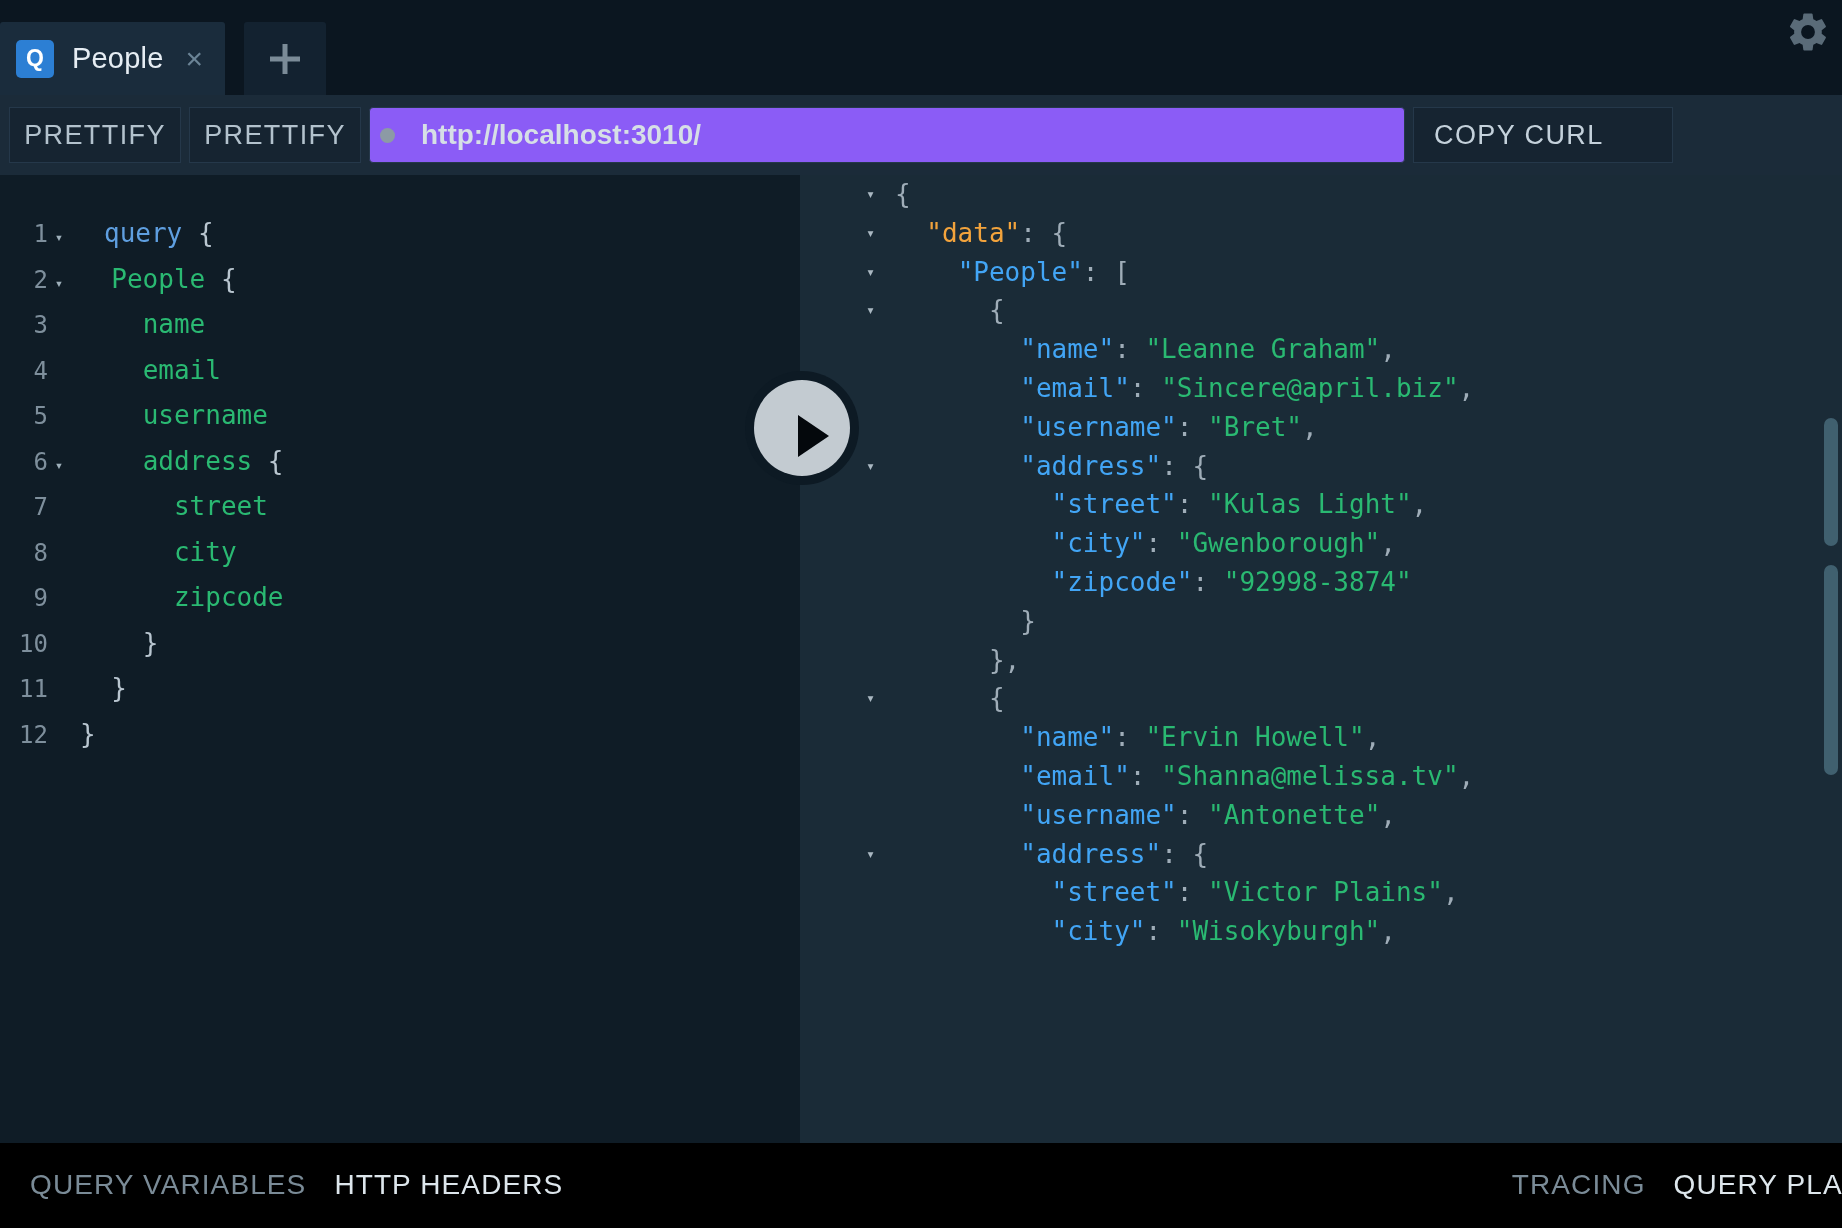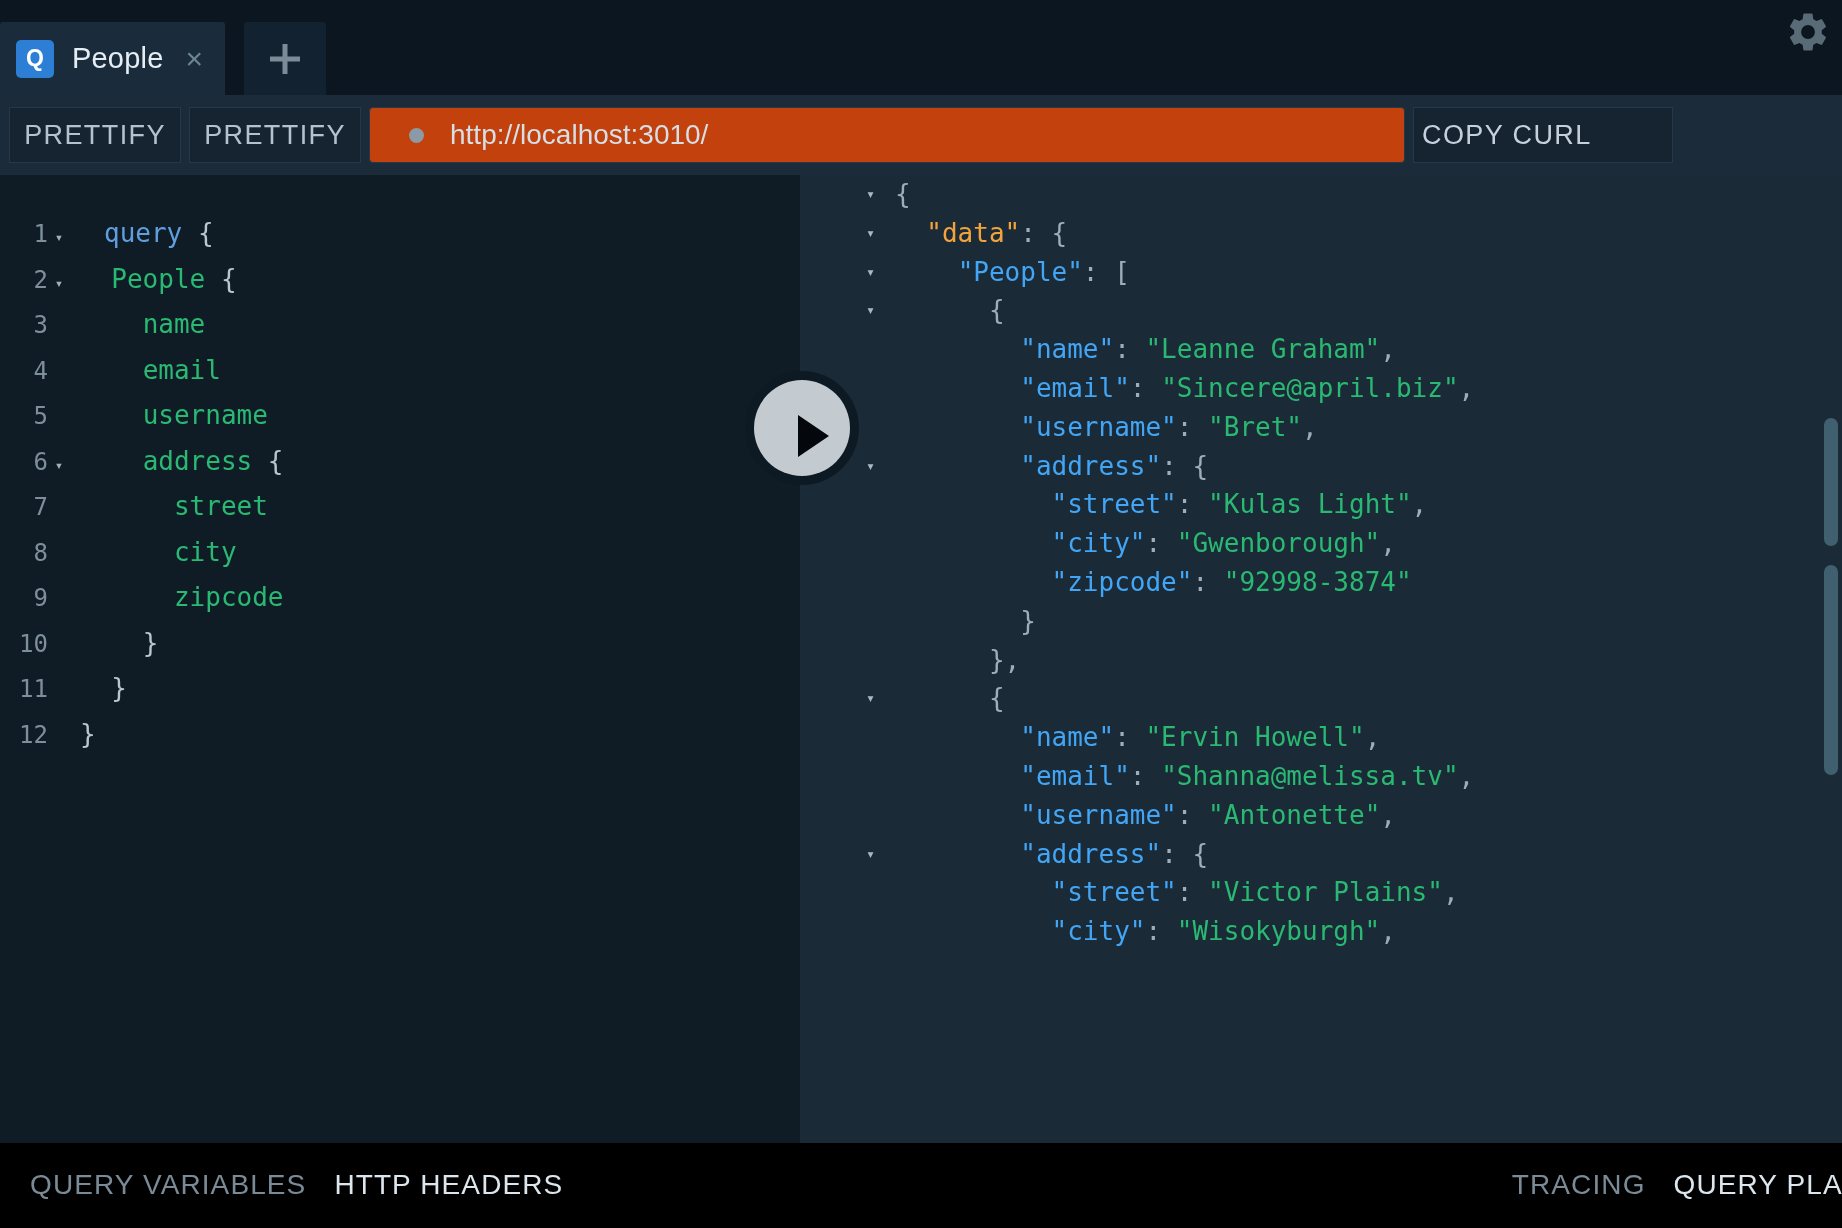--- a/index.html
+++ b/index.html
@@ -114,46 +114,47 @@
     justify-content: center;
     cursor: pointer;
     font-family: "Liberation Sans", sans-serif;
   }
   #btn-prettify { left: 9px; width: 172px; }
   #btn-history  { left: 189px; width: 172px; }
   .urlbar {
     position: absolute;
     left: 369px; top: 12px;
     width: 1036px; height: 56px;
-    background: #c2410c;
+    background: #8b5cf6;
     border: 1px solid #25384a;
     border-radius: 4px;
     display: flex;
     align-items: center;
-    padding-left: 39px;
+    padding-left: 10px;
     cursor: text;
+    font-weight: bold;
   }
   .url-dot {
     width: 15px; height: 15px;
     border-radius: 50%;
     background: #8c9aa5;
     flex: none;
   }
   .url-text {
     margin-left: 26px;
     color: #d6dfe6;
     font-size: 28px;
     white-space: nowrap;
   }
   #btn-copycurl {
     left: 1413px;
     width: 260px;
     background: #162431;
     justify-content: flex-start;
-    padding-left: 8px;
+    padding-left: 20px;
     color: #c4d1db;
     overflow: hidden;
   }
 
   
   .panes {
     position: absolute;
     left: 0; top: 175px;
     width: 1842px; height: 968px;
   }

